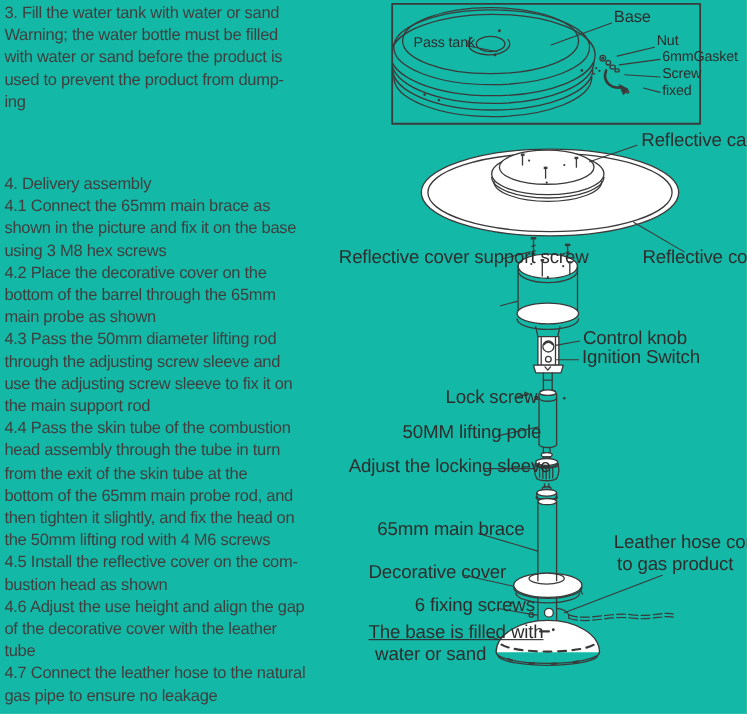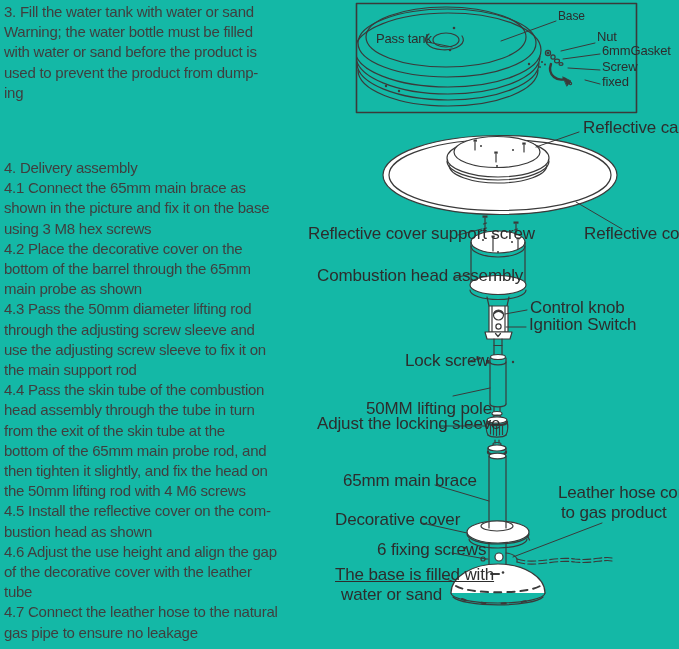--- a/index.html
+++ b/index.html
@@ -11,21 +11,21 @@
   svg{position:absolute;left:0;top:0;}
   .instr{
     position:absolute;white-space:pre-line;color:#3f3f3f;
     font-size:15px;line-height:20.2px;letter-spacing:-0.25px;
   }
   .lbl{
     position:absolute;white-space:nowrap;color:#2d2d2d;
     font-size:17px;letter-spacing:-0.15px;line-height:14px;
   }
   .lbl-md{font-size:13px;}
-  .lbl-lg{font-size:12px;}
+  .lbl-lg{font-size:15px;}
 </style>
 </head>
 <body>
 
 <div id="stage">
 
   <svg width="679" height="649" viewBox="0 0 679 649" fill="none" stroke="#3a3a3a" stroke-width="1.2" stroke-linecap="round" stroke-linejoin="round">
 
     <defs>
       <clipPath id="boxclip">
@@ -274,25 +274,24 @@
   <div class="lbl lbl-md" style="left:376px;top:32px;">Pass tank</div>
   <div class="lbl lbl-lg" style="left:558px;top:9px;">Base</div>
   <div class="lbl lbl-md" style="left:597px;top:30px;">Nut</div>
   <div class="lbl lbl-md" style="left:602px;top:44px;">6mmGasket</div>
   <div class="lbl lbl-md" style="left:602px;top:60px;">Screw</div>
   <div class="lbl lbl-md" style="left:602px;top:75px;">fixed</div>
 
   <div class="lbl" style="left:583px;top:121px;">Reflective cap nut</div>
   <div class="lbl" style="left:308px;top:227px;">Reflective cover support screw</div>
   <div class="lbl" style="left:584px;top:227px;">Reflective cover</div>
-  <div class="lbl" style="left:317px;top:269px;">Combustion head assembly</div>
   <div class="lbl" style="left:530px;top:301px;">Control knob</div>
   <div class="lbl" style="left:529px;top:318px;">Ignition Switch</div>
   <div class="lbl" style="left:405px;top:354px;">Lock screw</div>
-  <div class="lbl" style="left:366px;top:402px;text-align:right;">50MM lifting pole</div>
+  <div class="lbl" style="left:366px;top:386px;text-align:right;">50MM lifting pole</div>
   <div class="lbl" style="left:317px;top:417px;">Adjust the locking sleeve</div>
   <div class="lbl" style="left:343px;top:474px;">65mm main brace</div>
   <div class="lbl" style="left:558px;top:486px;">Leather hose connected</div>
   <div class="lbl" style="left:561px;top:506px;">to gas product</div>
   <div class="lbl" style="left:335px;top:513px;">Decorative cover</div>
   <div class="lbl" style="left:377px;top:543px;">6 fixing screws</div>
   <div class="lbl" style="left:335px;top:568px;text-decoration:underline;">The base is filled with</div>
   <div class="lbl" style="left:341px;top:588px;">water or sand</div>
 
 </div>

